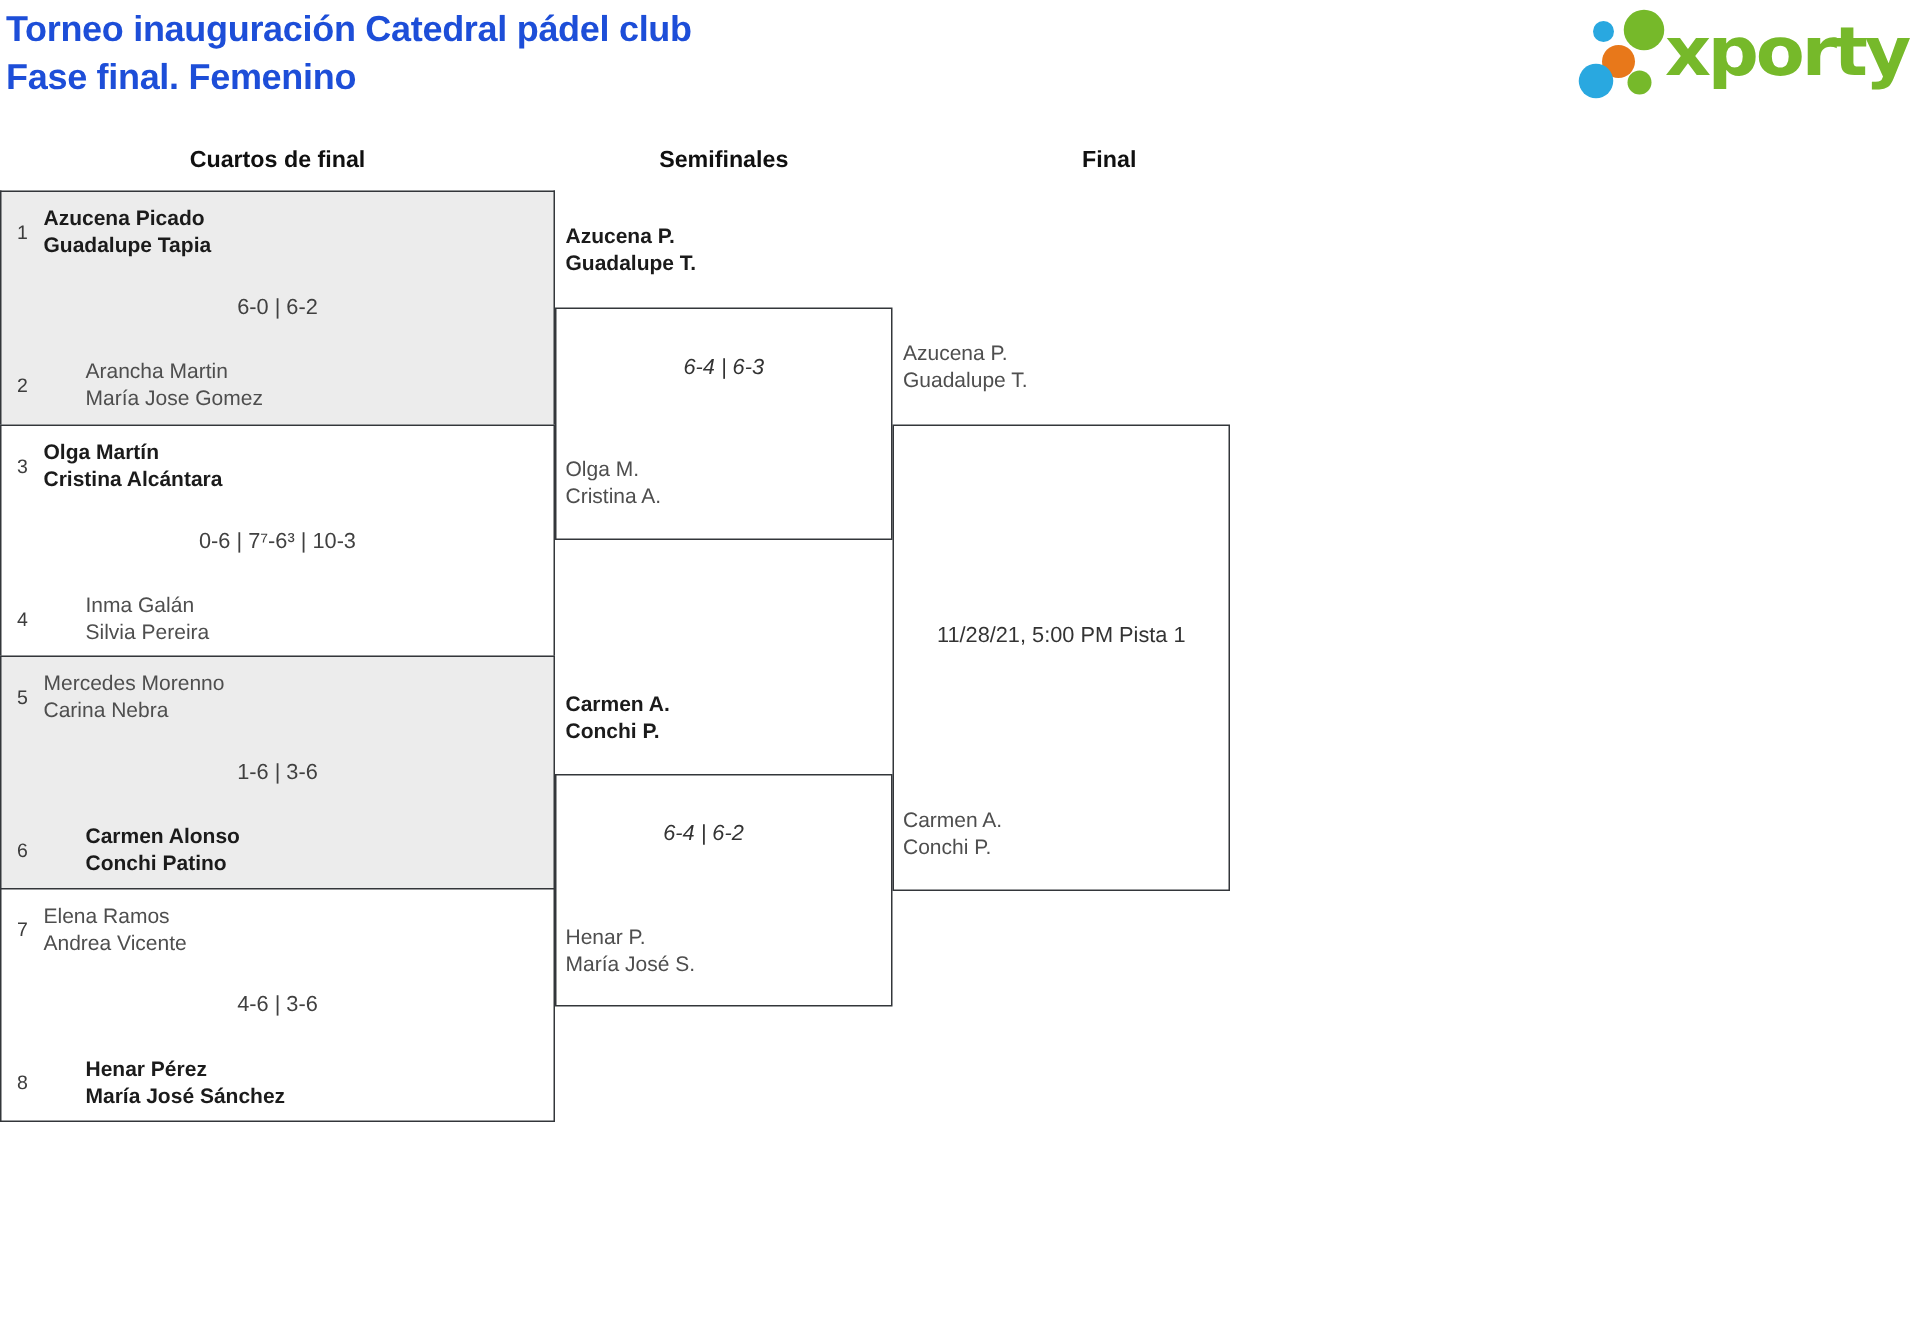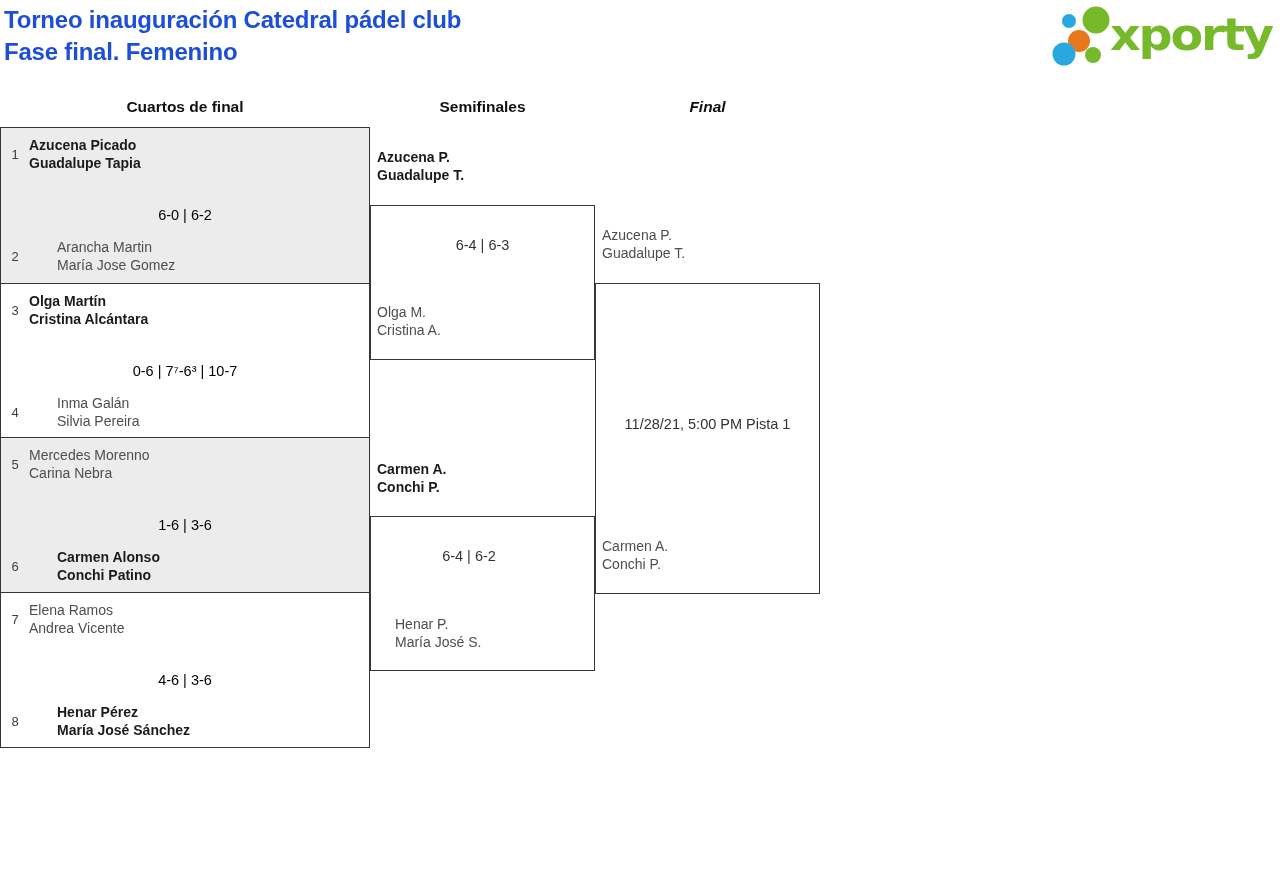--- a/index.html
+++ b/index.html
@@ -15,45 +15,45 @@
                 line-height:32px; color:#1d4ed8; letter-spacing:-0.2px; }
 
   
   .logo { position:absolute; left:1048px; top:0; }
 
   
   .rh { position:absolute; top:98px; font-size:15.5px; font-weight:bold; color:#101010;
         text-align:center; }
   .rh-qf { left:0; width:370px; }
   .rh-sf { left:370px; width:225px; }
-  .rh-f  { left:595px; width:225px;font-style:italic; }
+  .rh-f  { left:627px; width:225px; }
 
   
   .qf { position:absolute; left:0; width:370px;
         border:1.5px solid #33363a; border-bottom:none; background:#fff; }
   .qf.shaded { background:#ececec; }
   .qf.last { border-bottom:1.5px solid #33363a; }
   .seed { position:absolute; left:6px; width:16px; font-size:13px; color:#3d3d3d;
           text-align:center; line-height:16px; }
   .team { position:absolute; left:28px; font-size:14px; line-height:17.5px; color:#4e4e4e; }
   .team.winner { color:#1b1b1b; font-weight:bold; }
   .qf .team-top { top:9px; }
   .qf .seed-top { top:19px; }
-  .qf .score { position:absolute; left:0; width:100%; top:79px; text-align:center;
-               font-size:14.5px; color:#000000; }
+  .qf .score { position:absolute; left:0; width:100%; top:69px; text-align:center;
+               font-size:14.5px; color:#404040; }
   .qf .team-bottom { top:111px;margin-left:28px; }
   .qf .seed-bottom { top:121px; }
 
   
   .rect { position:absolute; border:1.5px solid #33363a; background:transparent; }
 
   
   .lbl { position:absolute; font-size:14px; line-height:18px; color:#4e4e4e; }
   .lbl.winner { color:#1b1b1b; font-weight:bold; }
-  .mid-score { position:absolute; text-align:center; font-size:14.5px; color:#333; }
+  .mid-score { position:absolute; text-align:center; font-size:14.5px; color:#333;font-style:italic; }
   .schedule { position:absolute; text-align:center; font-size:14.5px; color:#333;margin-top:23px; }
 </style>
 </head>
 <body>
 
 <div class="stage">
 
   <div class="page-title">
     <div>Torneo inauguración Catedral pádel club</div>
     <div>Fase final. Femenino</div>
@@ -85,21 +85,21 @@
       <div>María Jose Gomez</div>
     </div>
   </div>
 
   <div class="qf" style="top:283px;height:154px">
     <span class="seed seed-top">3</span>
     <div class="team team-top winner">
       <div>Olga Martín</div>
       <div>Cristina Alcántara</div>
     </div>
-    <div class="score">0-6 | 7⁷-6³ | 10-7</div>
+    <div class="score">0-6 | 7⁷-6³ | 10-3</div>
     <span class="seed seed-bottom">4</span>
     <div class="team team-bottom">
       <div>Inma Galán</div>
       <div>Silvia Pereira</div>
     </div>
   </div>
 
   <div class="qf shaded" style="top:437px;height:155px">
     <span class="seed seed-top">5</span>
     <div class="team team-top">
@@ -138,21 +138,21 @@
     <div>Olga M.</div>
     <div>Cristina A.</div>
   </div>
 
   <div class="rect" style="left:370px;top:516px;width:225px;height:155px"></div>
   <div class="lbl winner" style="left:377px;top:460px">
     <div>Carmen A.</div>
     <div>Conchi P.</div>
   </div>
   <div class="mid-score" style="left:370px;top:548px;width:198px">6-4 | 6-2</div>
-  <div class="lbl" style="left:395px;top:615px">
+  <div class="lbl" style="left:377px;top:615px">
     <div>Henar P.</div>
     <div>María José S.</div>
   </div>
 
   <div class="rect" style="left:595px;top:283px;width:225px;height:311px"></div>
   <div class="lbl" style="left:602px;top:226px">
     <div>Azucena P.</div>
     <div>Guadalupe T.</div>
   </div>
   <div class="schedule" style="left:595px;top:393px;width:225px">11/28/21, 5:00 PM Pista 1</div>

